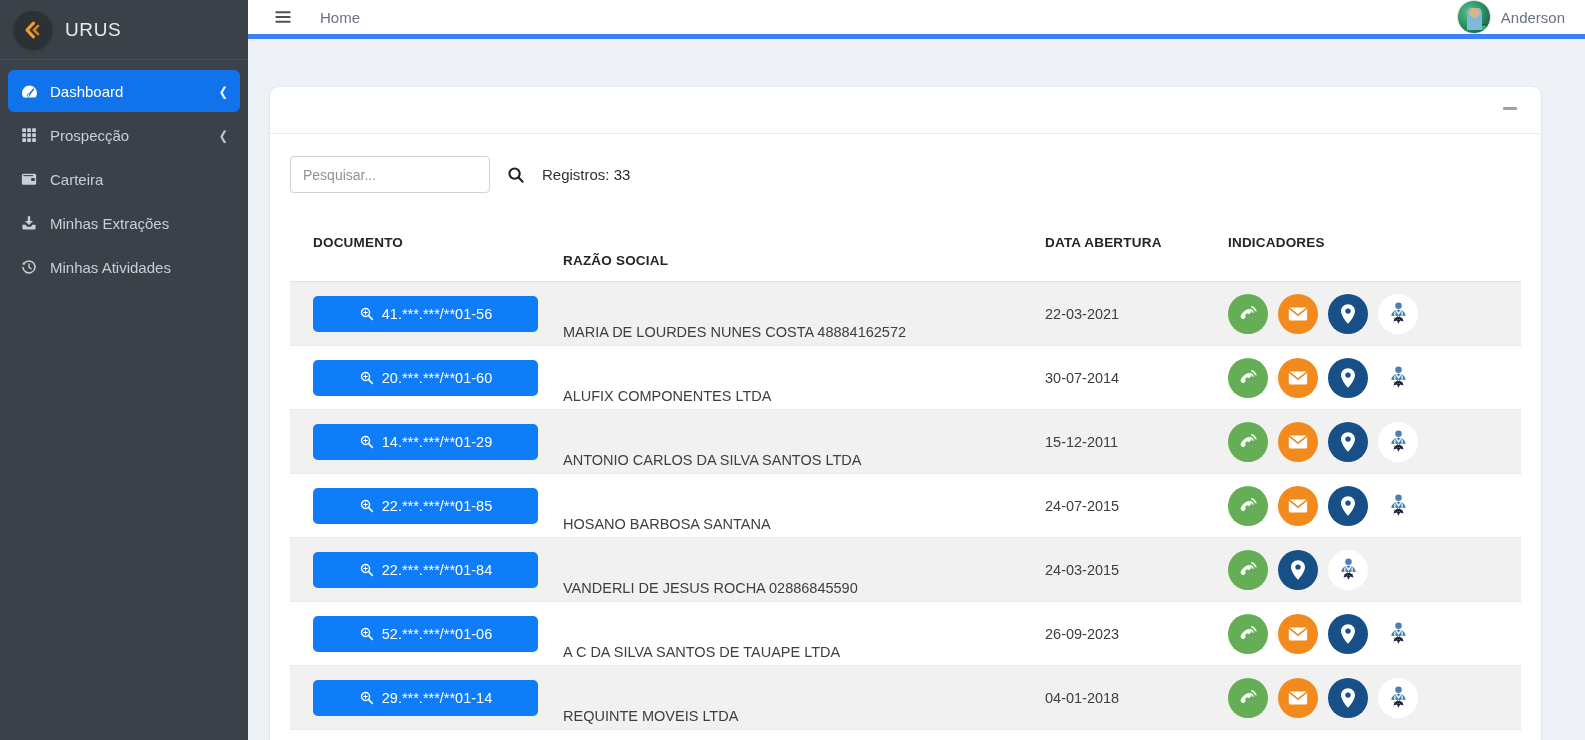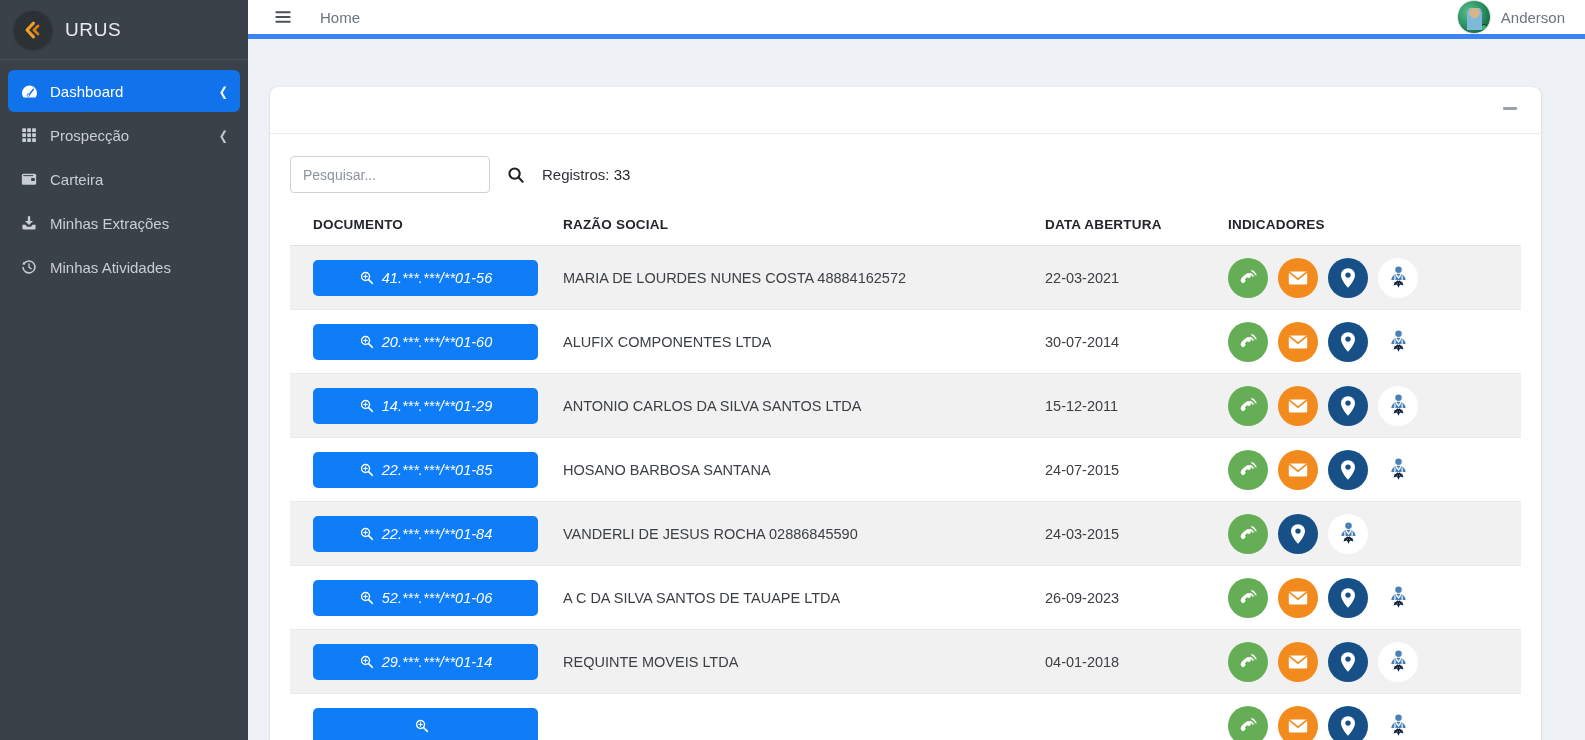--- a/index.html
+++ b/index.html
@@ -78,31 +78,31 @@
     font-family:"Liberation Sans", sans-serif;
   }
   .search-input::placeholder { color:#8c939b; }
   .search-btn { margin-left:15px; width:22px; height:22px; display:flex; align-items:center; justify-content:center; cursor:pointer; }
   .registros { margin-left:15px; font-size:15px; color:#2f3338; }
   .registros b { font-weight:400; color:#1d2024; }
   
   .thead { display:flex; align-items:center; padding:10px 0 13px 0;justify-content:center; }
   .th { font-size:13.5px; font-weight:700; color:#22262b; letter-spacing:.2px; }
   .col-doc  { width:273px; padding-left:23px; }
-  .col-name { flex:1; padding-right:10px; }
+  .col-name { flex:1; padding-right:10px;margin-top:36px; }
   .col-date { width:183px; }
   .col-ind  { width:293px; }
   .tbody { border-top:1px solid #e3e3e3; }
   .trow { display:flex; align-items:center; height:64px; border-bottom:1px solid #e9e9e9; background:#fff; }
   .trow:nth-child(odd) { background:#f1f1f1; }
   .doc-btn {
     width:225px; height:36px; border:none; border-radius:5px;
     background:#0e7df7; color:#fff; font-size:14.5px;
     display:flex; align-items:center; justify-content:center; gap:7px;
-    cursor:pointer; font-family:"Liberation Sans", sans-serif;font-style:italic;
+    cursor:pointer; font-family:"Liberation Sans", sans-serif;
   }
   .cell-name, .cell-date { font-size:14.5px; color:#3c4045; }
   .ind-wrap { display:flex; align-items:center; gap:10px; }
   .ind {
     width:40px; height:40px; border-radius:50%;
     display:flex; align-items:center; justify-content:center; cursor:pointer; flex:none;
   }
   .ind-phone    { background:#66ae55; }
   .ind-email    { background:#f28a1d; }
   .ind-location { background:#174f87; }

